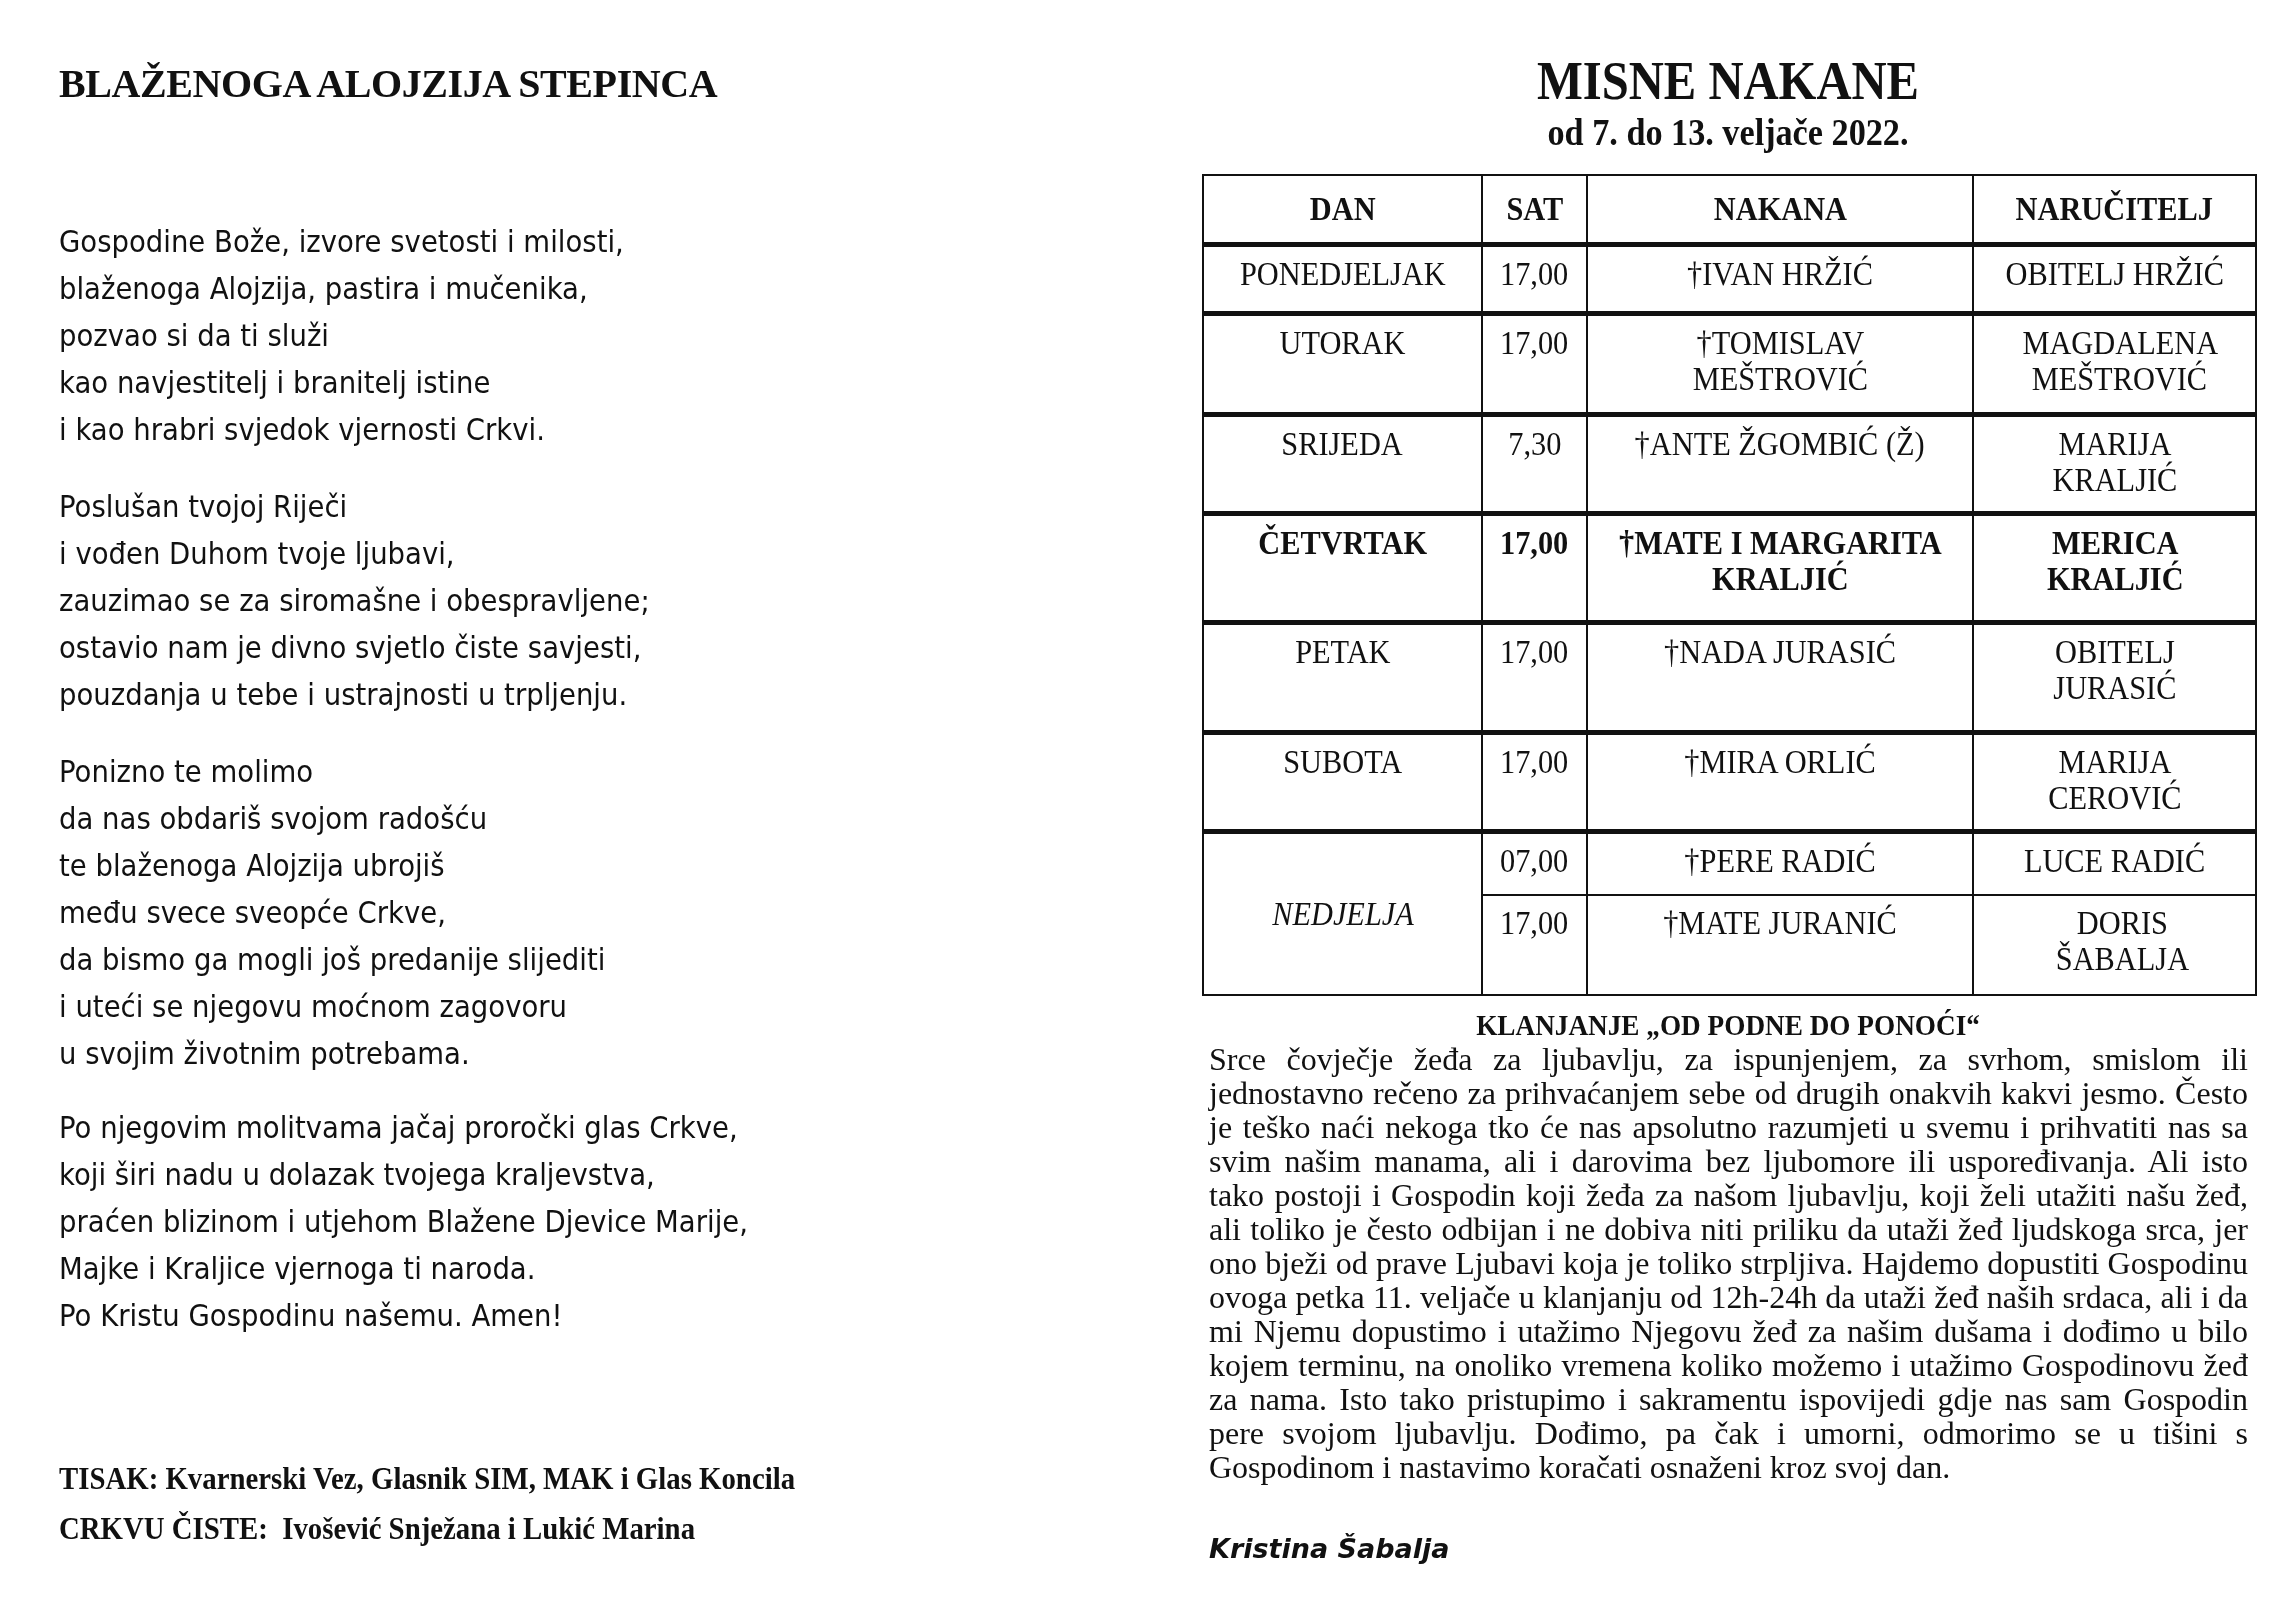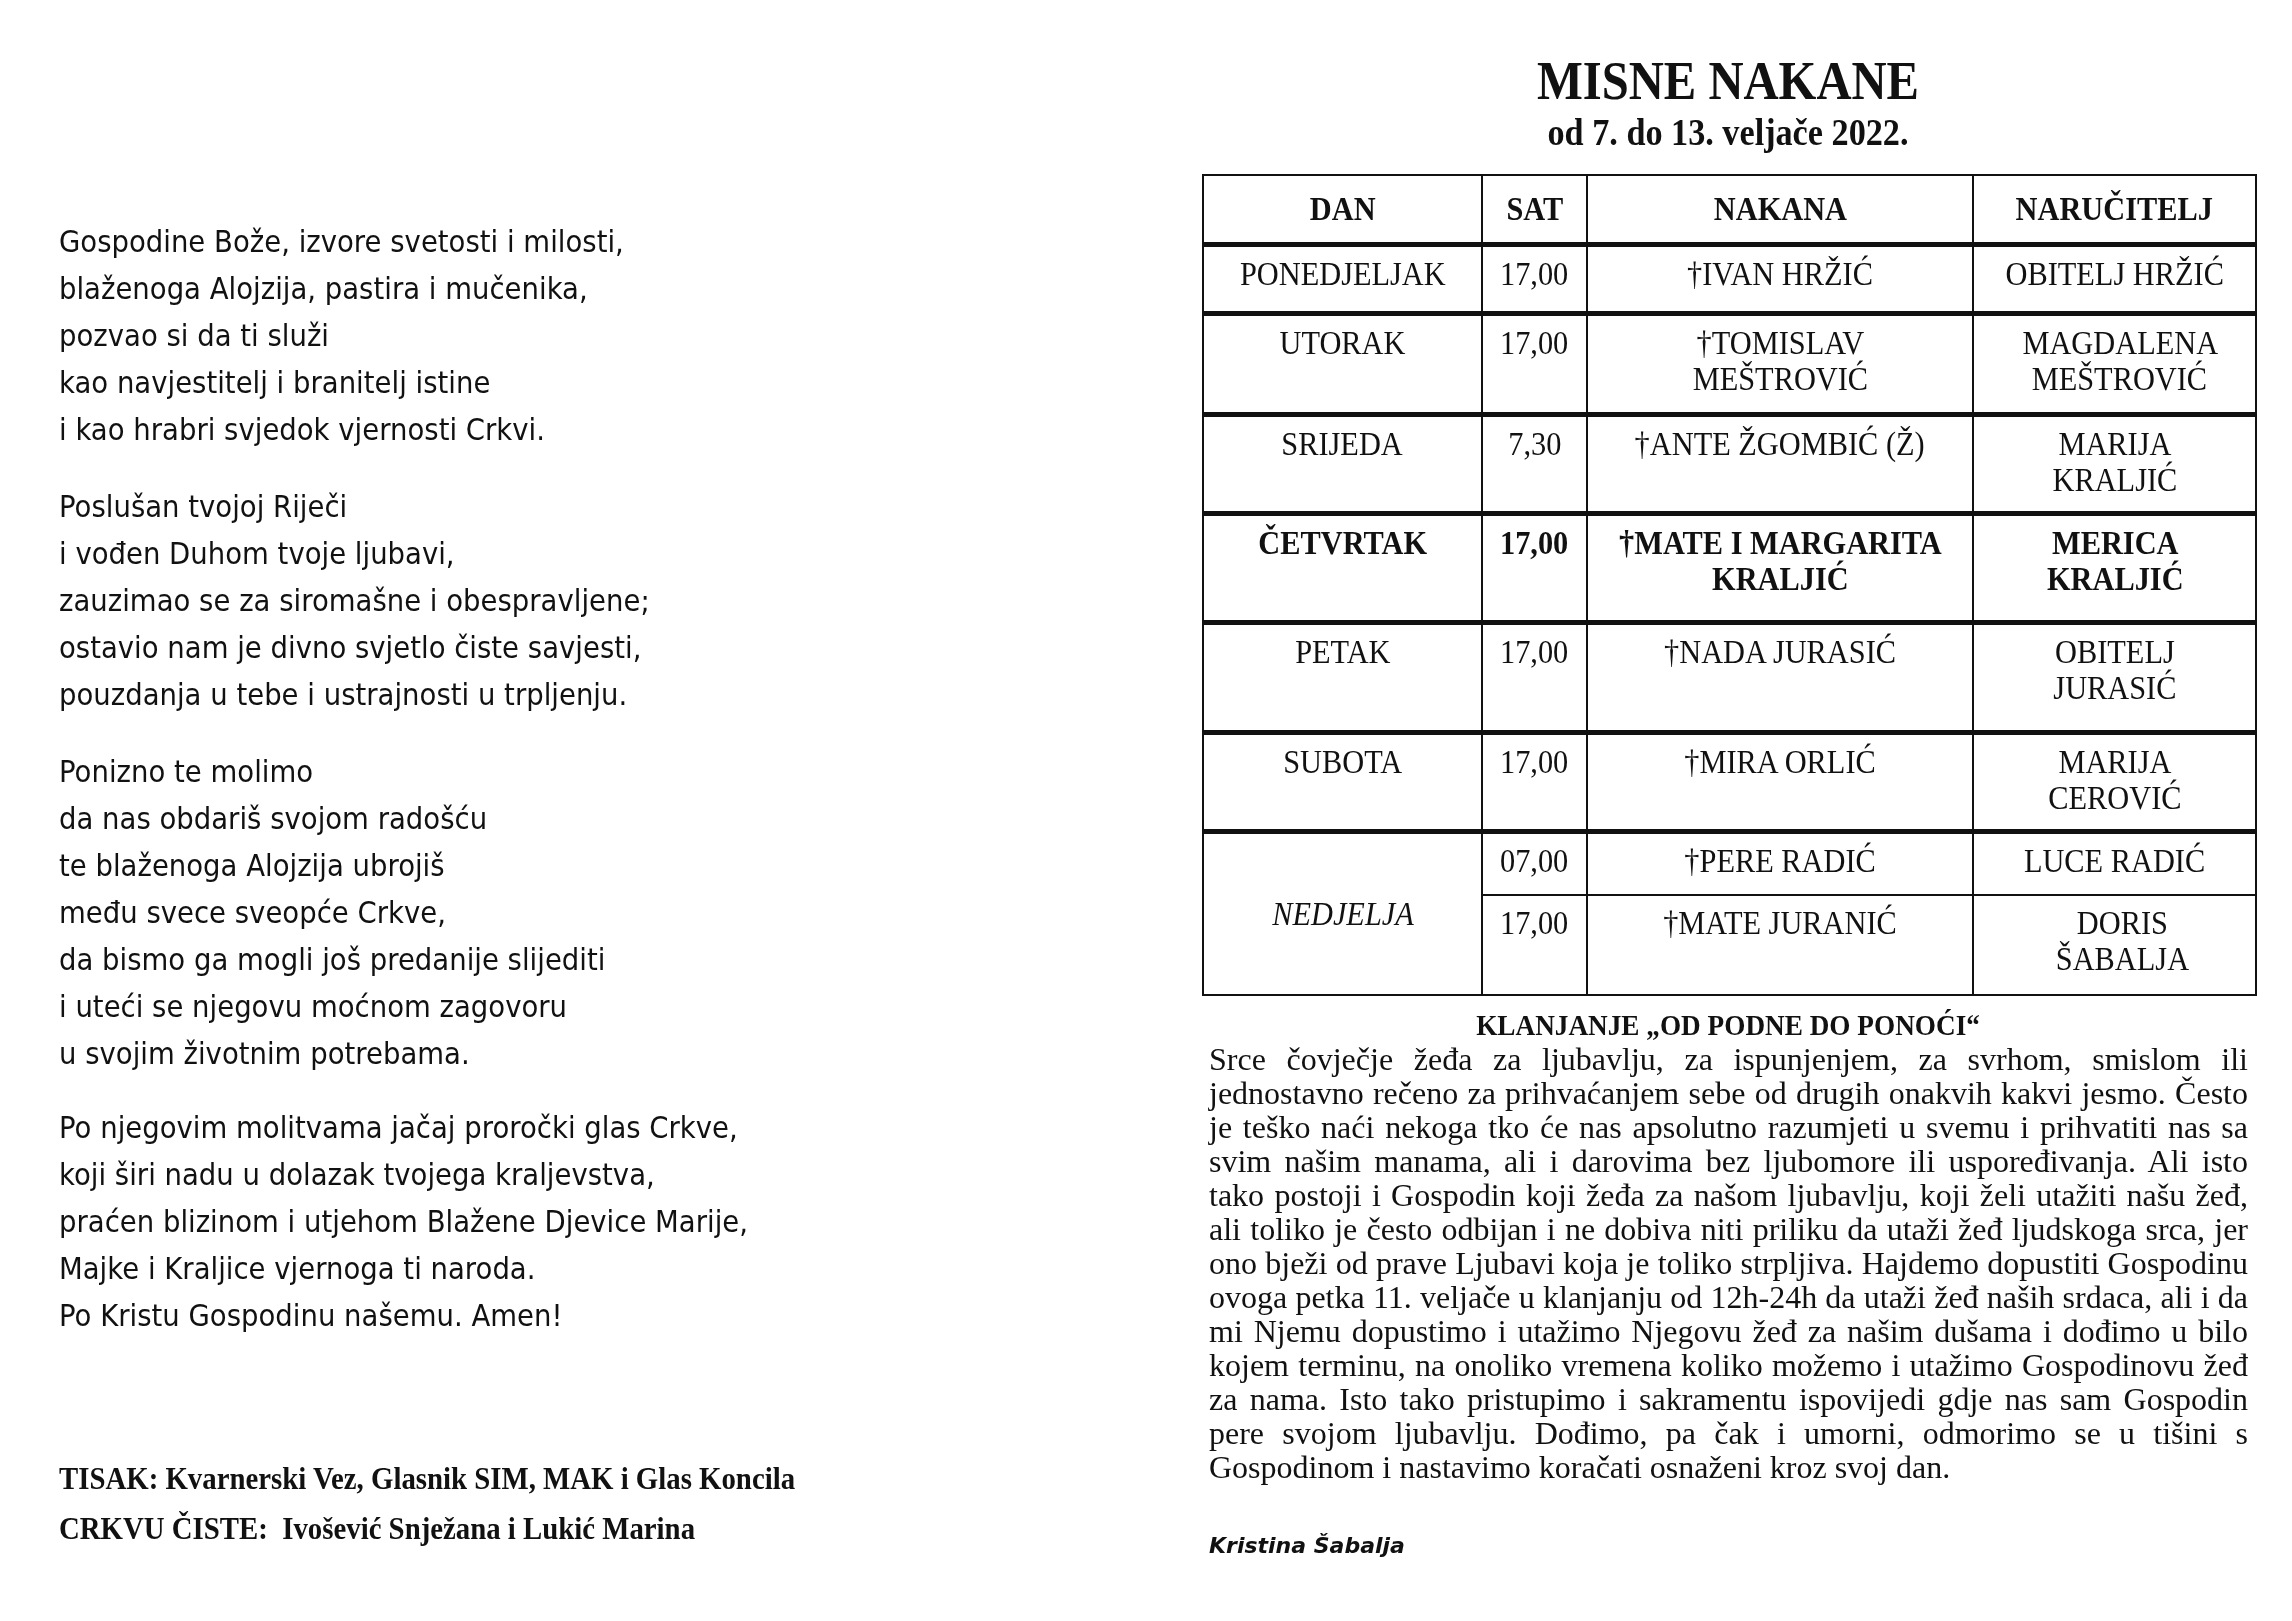--- a/index.html
+++ b/index.html
@@ -35,26 +35,27 @@
   table.sched tr.r5 { height:110px; }
   table.sched tr.r6 { height:99px; }
   table.sched tr.r7 { height:64px; }
   table.sched tr.r8 { height:100px; }
   table.sched tr.thick td { border-top:5.4px solid #111; }
   table.sched td.nedj { vertical-align:middle; padding:0;font-style:italic; }
   .cell-txt { display:inline-block; transform:scaleX(0.92); }
 
   .klan-title { position:absolute; left:1202px; width:1052px; text-align:center; top:1007px; font-size:29.6px; font-weight:bold; line-height:36px; transform:scaleX(0.92); }
   .klan-body { position:absolute; left:1209px; width:1039px; top:1042px; font-size:32px; line-height:34px; text-align:justify; text-align-last:left; }
-  .author { position:absolute; left:1209px; top:1533px; font-size:22px; font-style:italic; font-weight:bold; }
+  .author { position:absolute; left:1209px; top:1533px; font-size:27px; font-style:italic; font-weight:bold; }
 </style>
 </head>
 <body>
 
 <div class="left-title serif">
+  <div>BLAŽENOGA ALOJZIJA STEPINCA</div>
 </div>
 
 <div class="poem p1 sans">
   <div>Gospodine Bože, izvore svetosti i milosti,</div>
   <div>blaženoga Alojzija, pastira i mučenika,</div>
   <div>pozvao si da ti služi</div>
   <div>kao navjestitelj i branitelj istine</div>
   <div>i kao hrabri svjedok vjernosti Crkvi.</div>
 </div>
 

